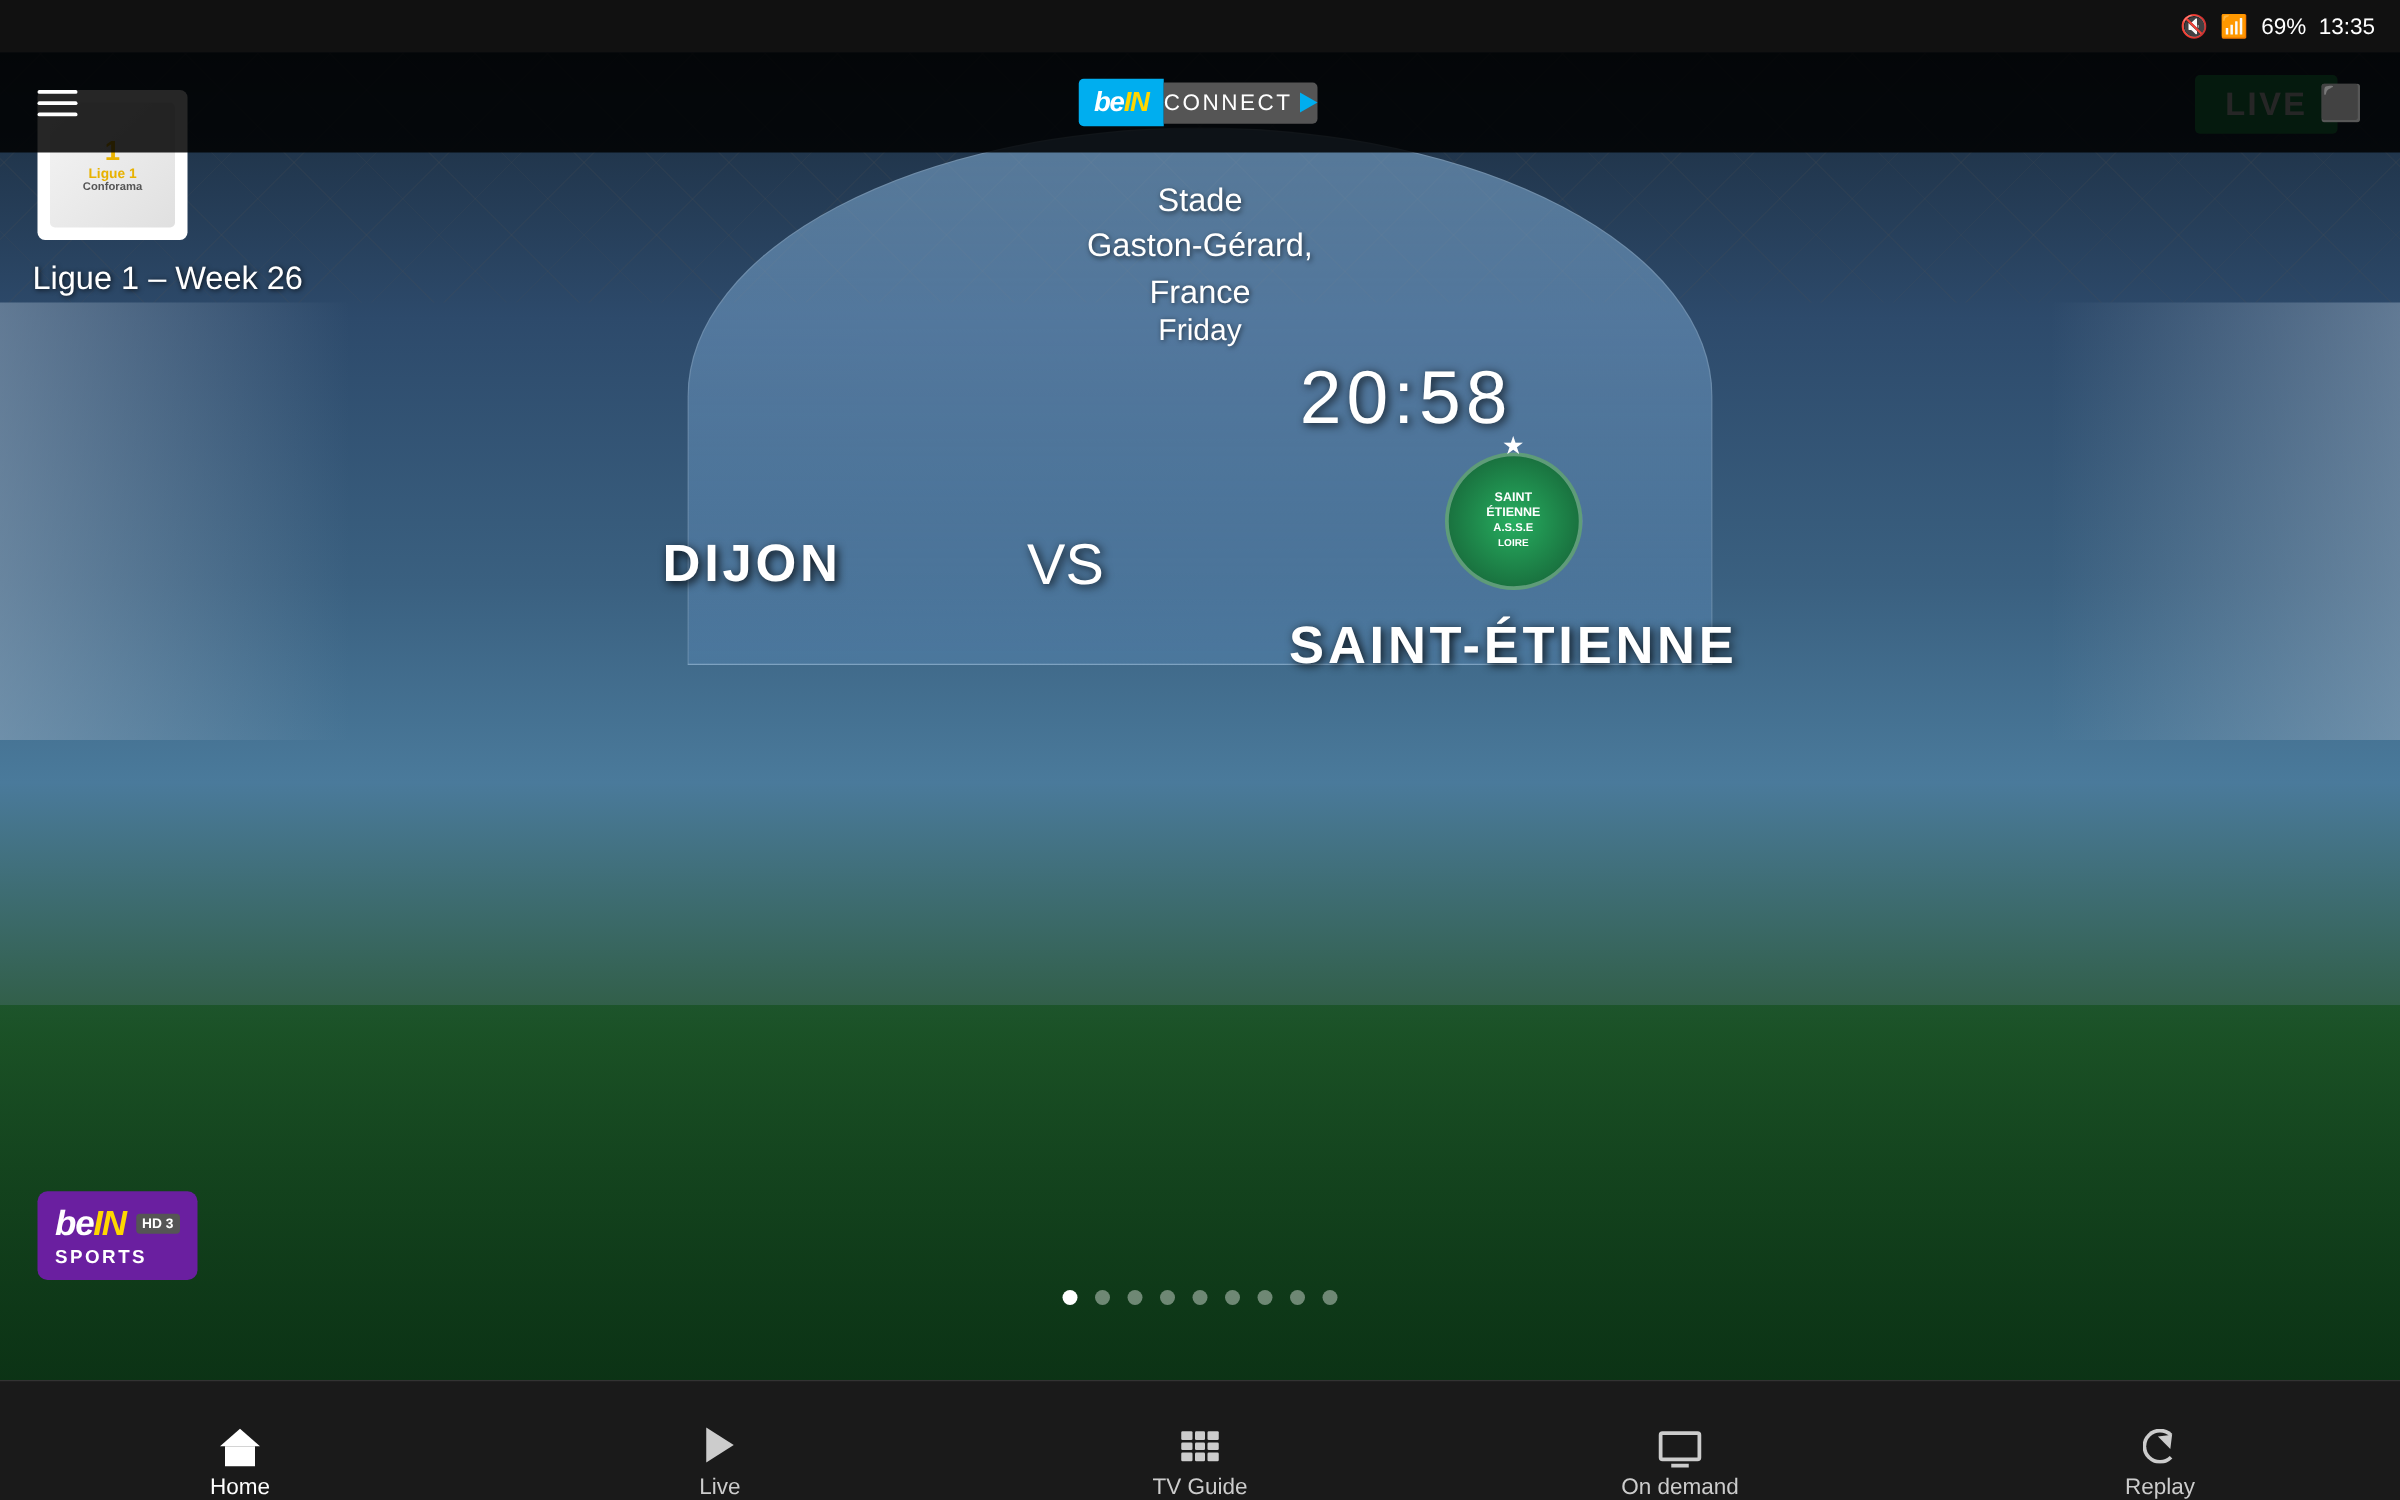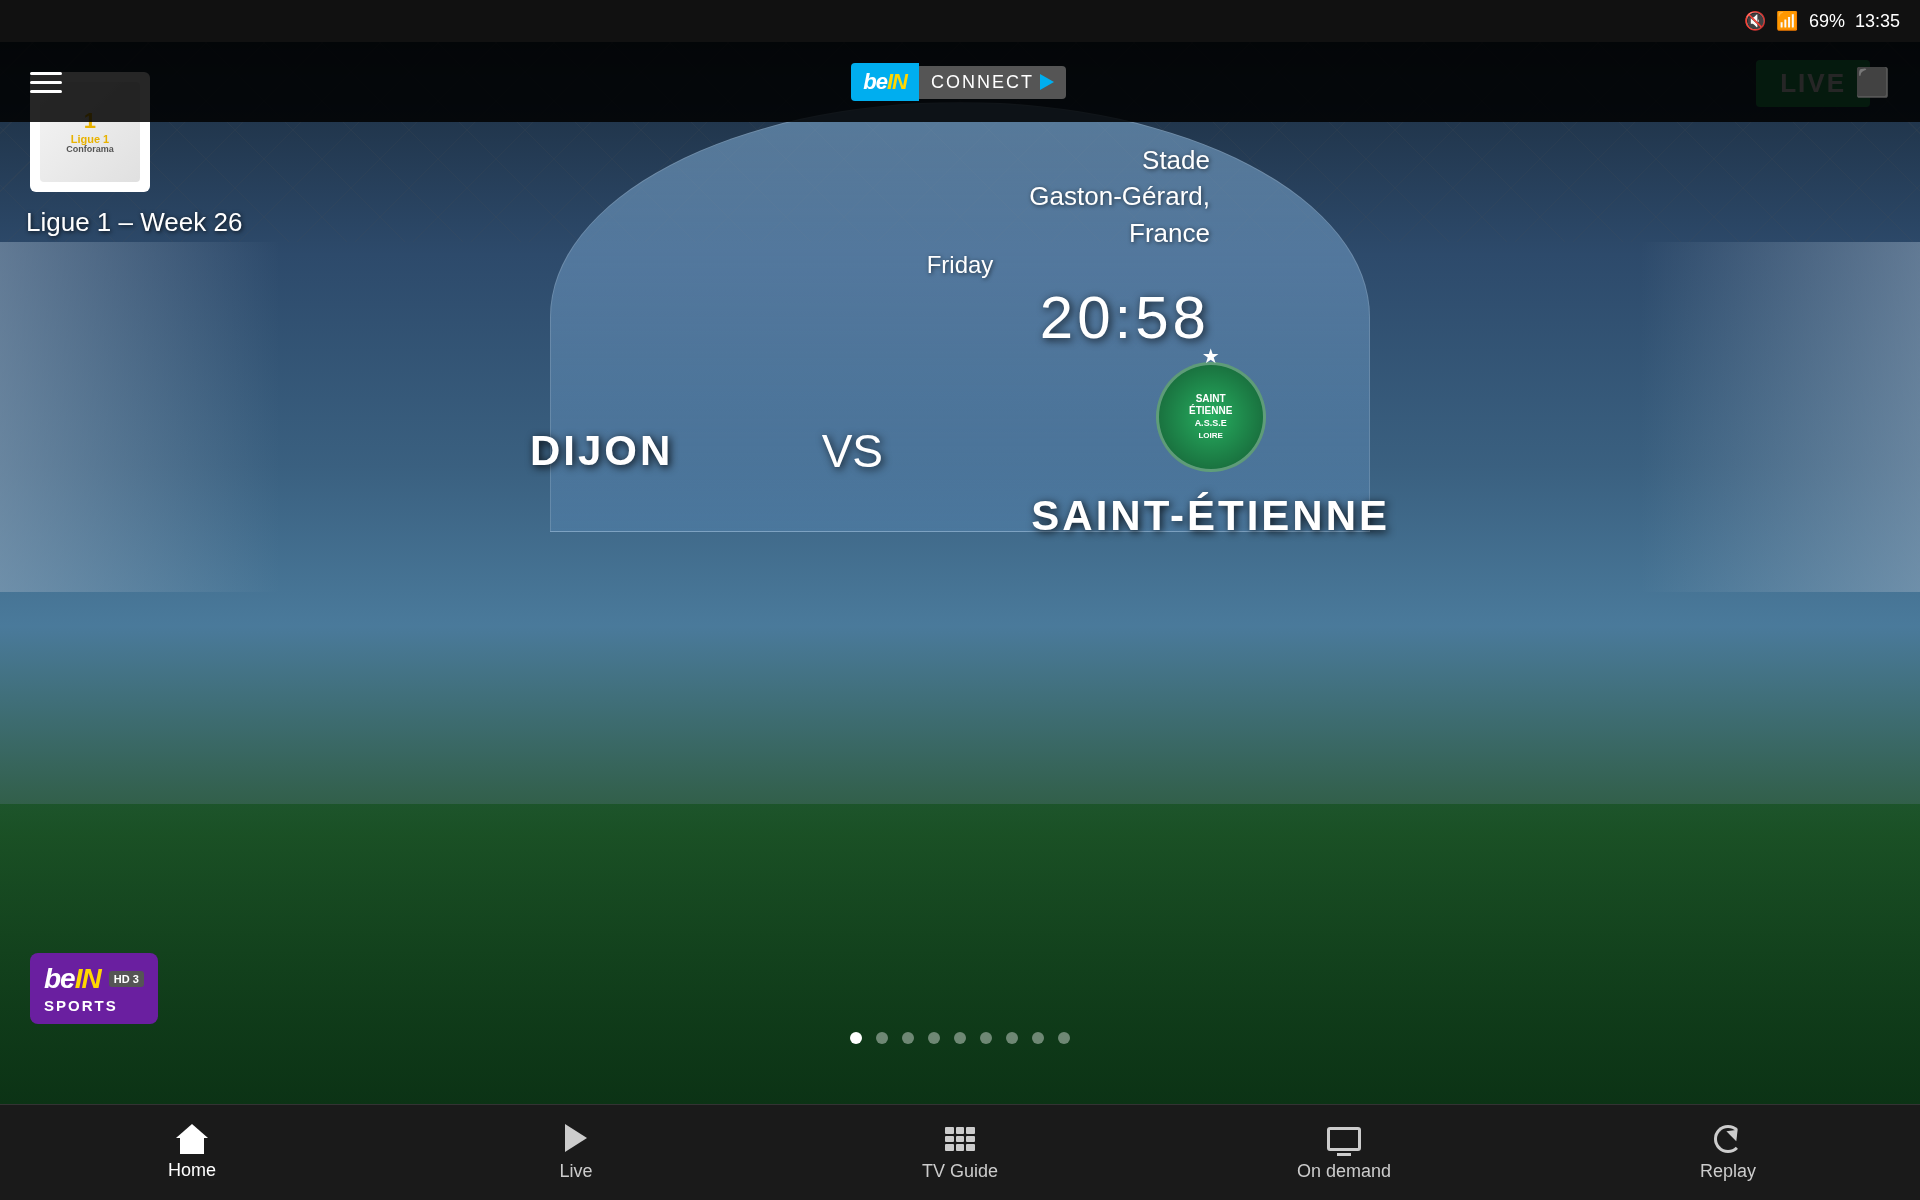--- a/index.html
+++ b/index.html
@@ -71,21 +71,21 @@
       font-weight: 900;
       font-size: 22px;
       color: #fff;
       font-style: italic;
       letter-spacing: -1px;
     }
     .bein-logo-box span.be { color: #fff; }
     .bein-logo-box span.in { color: #ffd700; }
     .connect-box {
       background: #555;
-      padding: 6px 12px;
+      padding: 6px 0;
       border-radius: 0 4px 4px 0;
       font-size: 18px;
       color: #fff;
       letter-spacing: 2px;
       display: flex;
       align-items: center;
       gap: 6px;
     }
     .play-triangle {
       width: 0; height: 0;
@@ -190,21 +190,20 @@
       text-align: center;
       color: #fff;
       width: 500px;
     }
     .stadium-name {
       font-size: 26px;
       font-weight: 300;
       line-height: 1.4;
       margin-top: 40px;
       text-shadow: 1px 1px 4px rgba(0,0,0,0.6);
-      text-align: right;
     }
     .match-date {
       font-size: 26px;
       margin-top: 16px;
       text-shadow: 1px 1px 4px rgba(0,0,0,0.6);
     }
     .match-day {
       font-size: 24px;
       text-shadow: 1px 1px 4px rgba(0,0,0,0.6);
     }
@@ -342,21 +341,21 @@
       margin-top: 2px;
     }
 
     
     #bottom-nav {
       position: absolute;
       bottom: 0; left: 0; right: 0;
       height: 96px;
       background: #1a1a1a;
       display: flex;
-      align-items: center;
+      align-items: flex-end;
       justify-content: space-around;
       border-top: 1px solid #333;
       z-index: 100;
     }
     .nav-item {
       display: flex;
       flex-direction: column;
       align-items: center;
       gap: 6px;
       cursor: pointer;

